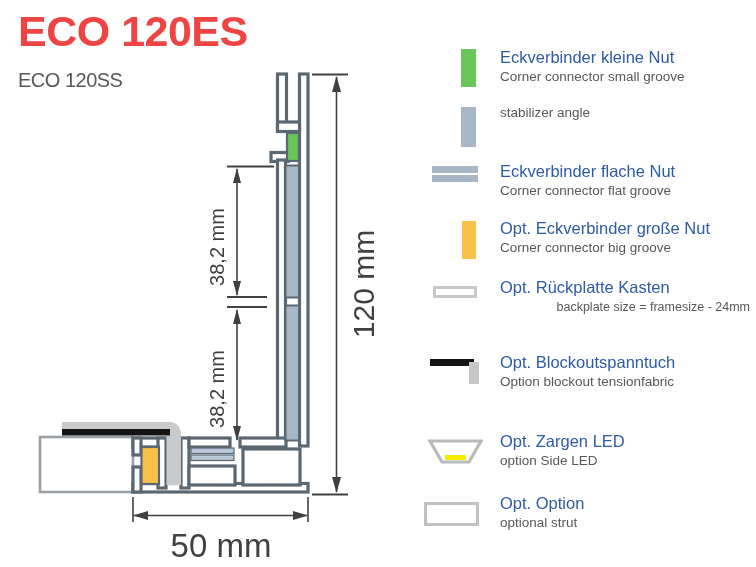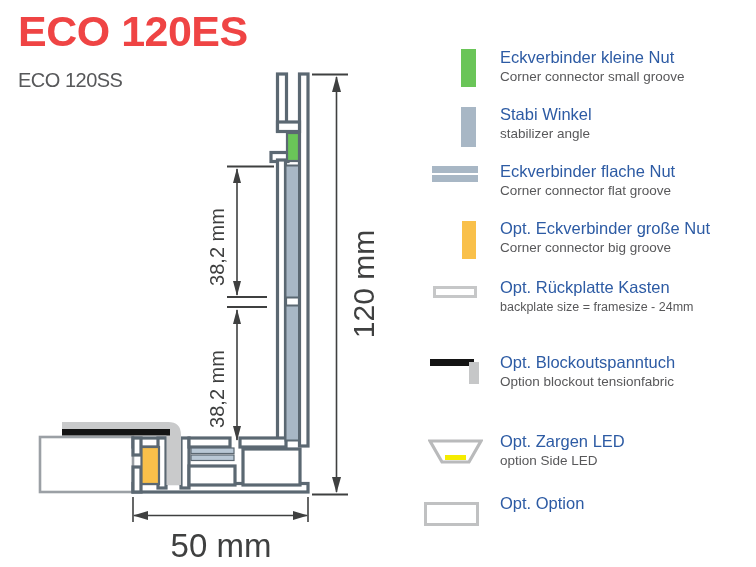--- a/index.html
+++ b/index.html
@@ -14,21 +14,21 @@
 
   
   .drawing{position:absolute;left:0;top:0;}
 
   
   .legend{position:absolute;left:415px;top:0;width:340px;height:567px;}
   .lrow{position:absolute;left:0;width:340px;}
   .ltext{position:absolute;left:85px;top:0;width:250px;}
   .lt{font-size:16.5px;color:#2d5ba4;line-height:1.25;white-space:nowrap;}
   .ls{font-size:13.5px;color:#58585a;line-height:1.4;white-space:nowrap;}
-  .ln{font-size:12.5px;color:#58585a;line-height:1.5;white-space:nowrap;}
+  .ln{font-size:12.5px;color:#58585a;line-height:1.5;white-space:nowrap;text-align:right;}
   .licon{position:absolute;}
 </style>
 </head>
 <body>
 
 <div class="canvas">
 
   <div class="titleblock">
     <div class="t1">ECO 120ES</div>
     <div class="t2">ECO 120SS</div>
@@ -114,21 +114,20 @@
       <div class="licon" style="left:46px;top:2px;width:15px;height:38px;background:#6ac558;"></div>
       <div class="ltext">
         <div class="lt">Eckverbinder kleine Nut</div>
         <div class="ls">Corner connector small groove</div>
       </div>
     </div>
 
     <div class="lrow" style="top:104px">
       <div class="licon" style="left:46px;top:3px;width:15px;height:40px;background:#a8b7c5;"></div>
       <div class="ltext">
-        <div class="lt">Stabi Winkel</div>
         <div class="ls">stabilizer angle</div>
       </div>
     </div>
 
     <div class="lrow" style="top:161px">
       <div class="licon" style="left:17px;top:5px;width:46px;height:6.5px;background:#a8b7c5;"></div>
       <div class="licon" style="left:17px;top:14px;width:46px;height:6.5px;background:#a8b7c5;"></div>
       <div class="ltext">
         <div class="lt">Eckverbinder flache Nut</div>
         <div class="ls">Corner connector flat groove</div>
@@ -170,17 +169,18 @@
       <div class="ltext">
         <div class="lt">Opt. Zargen LED</div>
         <div class="ls">option Side LED</div>
       </div>
     </div>
 
     <div class="lrow" style="top:493px">
       <div class="licon" style="left:9px;top:9px;width:49px;height:18px;background:#ffffff;border:3px solid #c0c1c2;"></div>
       <div class="ltext">
         <div class="lt">Opt. Option</div>
+        <div class="ls">optional strut</div>
       </div>
     </div>
 
   </div>
 </div>
 
 </body></html>

